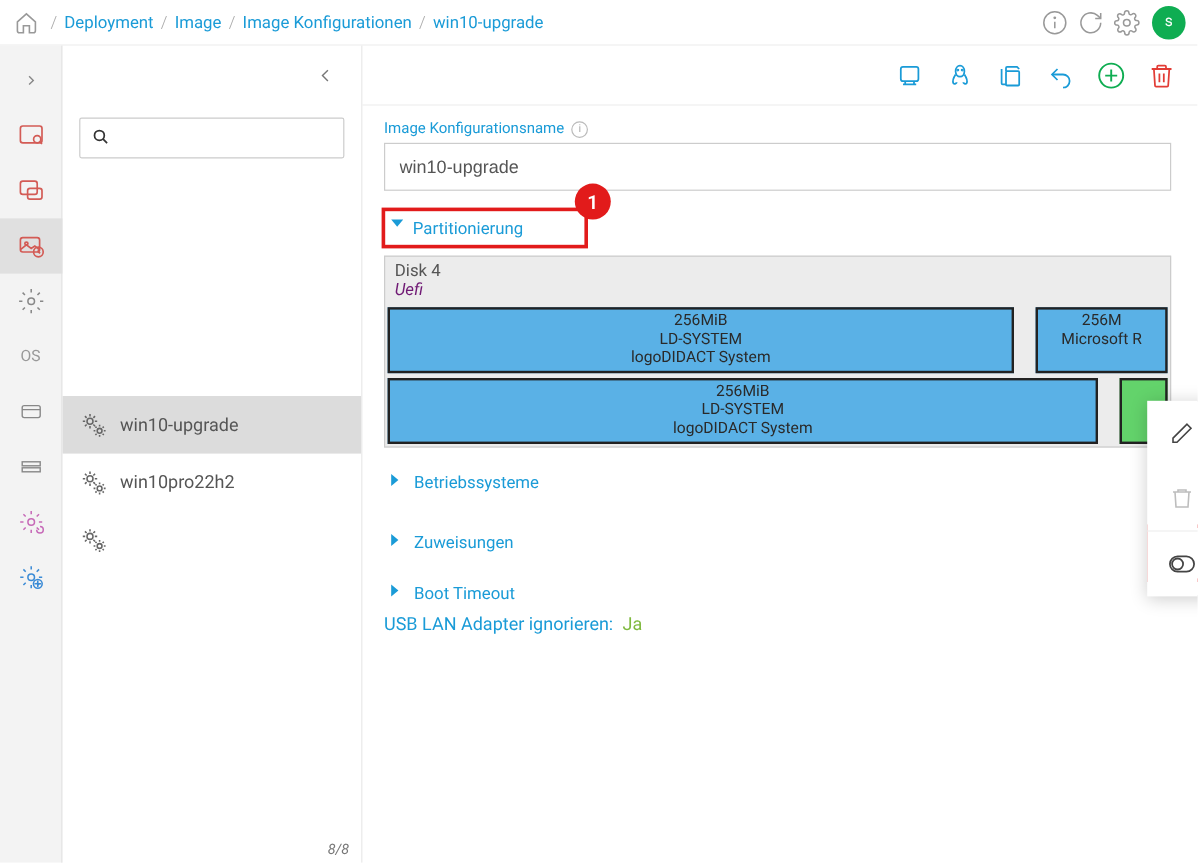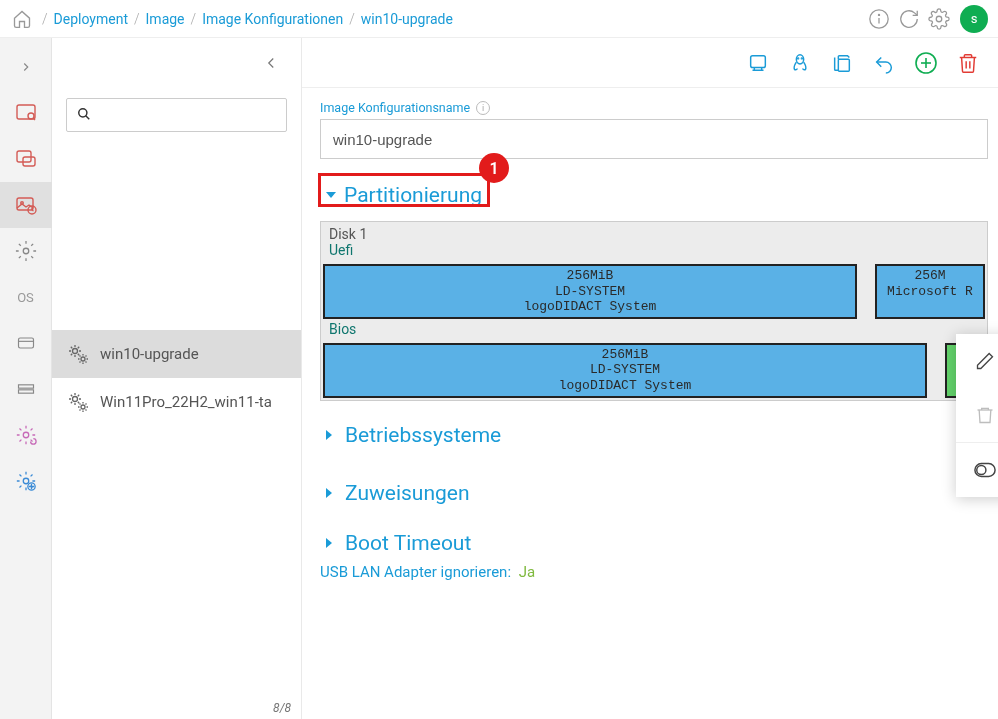--- a/index.html
+++ b/index.html
@@ -41,39 +41,39 @@
 .counter { position: absolute; bottom: 4px; right: 10px; font-size: 12px; color: #777; font-style: italic; }
 
 
 .detail-panel { flex: 1; position: relative; display: flex; flex-direction: column; }
 .toolbar { height: 50px; border-bottom: 1px solid #eee; display: flex; align-items: center; justify-content: flex-end; padding: 0 10px; gap: 2px; }
 .toolbar .tool { width: 40px; height: 34px; display: flex; align-items: center; justify-content: center; cursor: pointer; }
 .toolbar .tool.green svg { stroke: #0fad52; color: #0fad52; }
 .toolbar .tool.red svg { stroke: #e23c35; color: #e23c35; }
 .toolbar .tool svg { stroke: #1a9bd7; color: #1a9bd7; }
 
-.detail-content { padding: 12px 10px 12px 18px; overflow: auto; }
+.detail-content { padding: 12px 22px 12px 18px; overflow: auto; }
 .field-label { color: #1a9bd7; font-size: 12.5px; display: flex; align-items: center; gap: 6px; margin-bottom: 4px; }
 .field-label .info-ic { width: 14px; height: 14px; border: 1px solid #bbb; border-radius: 50%; font-size: 9px; display: flex; align-items: center; justify-content: center; color: #aaa; }
 .name-input { width: 100%; height: 40px; border: 1px solid #ccc; padding: 0 12px; font-size: 15px; color: #555; }
 
-.section-header { display: flex; align-items: center; gap: 8px; color: #1a9bd7; font-size: 21px; margin-top: 20px; cursor: pointer; padding: 4px 12px 4px 6px; }
+.section-header { display: flex; gap: 8px; color: #1a9bd7; font-size: 14px; margin-top: 20px; cursor: pointer; padding: 4px 12px 4px 6px; }
 .section-header .tri { width: 0; height: 0; border-left: 5px solid transparent; border-right: 5px solid transparent; }
 .section-header .tri.down { border-top: 6px solid #1a9bd7; }
 .section-header .tri.right { border-top: 5px solid transparent; border-bottom: 5px solid transparent; border-left: 6px solid #1a9bd7; }
 
 
 .callout-box { border: 3px solid #e21b1b; position: absolute; pointer-events: none; }
 .callout-badge { position: absolute; width: 30px; height: 30px; border-radius: 50%; background: #e21b1b; color: #fff; display: flex; align-items: center; justify-content: center; font-weight: 600; font-size: 16px; z-index: 30; }
 
 
 .part-wrap { margin-top: 10px; background: #ececec; border: 1px solid #ccc; }
 .disk-label { padding: 4px 8px 0; font-size: 14px; color: #555; }
-.mode-label { padding: 0 8px 4px; font-size: 14px; color: #0f766e; }
-.part-row { display: flex; padding: 2px; font-family: Liberation Mono, monospace; }
+.mode-label { padding: 0 8px 4px; font-size: 14px; color: #701a75; font-style: italic; }
+.part-row { display: flex; padding: 2px; }
 .part-cell { flex: 1; background: #5ab1e6; border: 2px solid #222; text-align: center; font-size: 13px; color: #2a2a2a; padding: 2px 0; line-height: 1.2; }
 .part-cell.green { background: #63d36b; flex: 0 0 40px; }
 .part-cell + .part-cell { margin-left: 18px; }
 
 
 .collapsed-section { margin-top: 18px; }
 .kv-row { margin-top: 4px; font-size: 15px; color: #1a9bd7; }
 .kv-row .val { color: #7fb93e; margin-left: 4px; }
 
 
@@ -223,21 +223,31 @@
       </div>
       <div class="config-item">
         <span class="gear-icon">
           <svg width="24" height="24" viewBox="0 0 24 24" fill="none" stroke="#666" stroke-width="1.3">
               <circle cx="9" cy="9" r="2.5"></circle>
               <path d="M9 3v2m0 8v2M3 9h2m8 0h2M4.8 4.8l1.4 1.4m5.6 5.6 1.4 1.4M4.8 13.2l1.4-1.4m5.6-5.6 1.4-1.4"></path>
               <circle cx="17" cy="17" r="2"></circle>
               <path d="M17 12v1.5m0 7V22m-5-5h1.5m7 0H22m-8.5-3.5 1 1m5 5 1 1m-7 0 1-1m5-5 1-1"></path>
             </svg>
         </span>
-        <span class="label">Win11Pro_22H2_win11-ta</span>
+        <span class="label">win10pro22h2</span>
+      </div>
+      <div class="config-item">
+        <span class="gear-icon">
+          <svg width="24" height="24" viewBox="0 0 24 24" fill="none" stroke="#666" stroke-width="1.3">
+              <circle cx="9" cy="9" r="2.5"></circle>
+              <path d="M9 3v2m0 8v2M3 9h2m8 0h2M4.8 4.8l1.4 1.4m5.6 5.6 1.4 1.4M4.8 13.2l1.4-1.4m5.6-5.6 1.4-1.4"></path>
+              <circle cx="17" cy="17" r="2"></circle>
+              <path d="M17 12v1.5m0 7V22m-5-5h1.5m7 0H22m-8.5-3.5 1 1m5 5 1 1m-7 0 1-1m5-5 1-1"></path>
+            </svg>
+        </span>
       </div>
     </div>
     <div class="counter">8/8</div>
   </div>
 
   <div class="detail-panel">
     <div class="toolbar">
       <div class="tool">
           <svg width="22" height="22" viewBox="0 0 24 24" fill="none" stroke-width="1.6">
             <rect x="4" y="4" width="16" height="13" rx="2"></rect>
@@ -293,35 +303,34 @@
       <div style="position:relative;">
         <div class="section-header" style="display:inline-flex;">
           <span class="tri down"></span>
           <span>Partitionierung</span>
         </div>
         <div class="callout-box" style="top:14px; left:-2px; width:172px; height:34px;"></div>
         <div class="callout-badge" style="top:-6px; left:159px;">1</div>
       </div>
 
       <div class="part-wrap">
-        <div class="disk-label">Disk 1</div>
+        <div class="disk-label">Disk 4</div>
         <div class="mode-label">Uefi</div>
         <div class="part-row">
           <div class="part-cell">
             <div>256MiB</div>
             <div>LD-SYSTEM</div>
             <div>logoDIDACT System</div>
           </div>
           <div class="part-cell" style="flex:0 0 110px; text-align:center; overflow:hidden;">
             <div>256M</div>
             <div></div>
             <div>Microsoft R</div>
           </div>
         </div>
-        <div class="mode-label">Bios</div>
         <div class="part-row">
           <div class="part-cell" style="flex:1;">
             <div>256MiB</div>
             <div>LD-SYSTEM</div>
             <div>logoDIDACT System</div>
           </div>
           <div class="part-cell green"></div>
         </div>
       </div>
 

